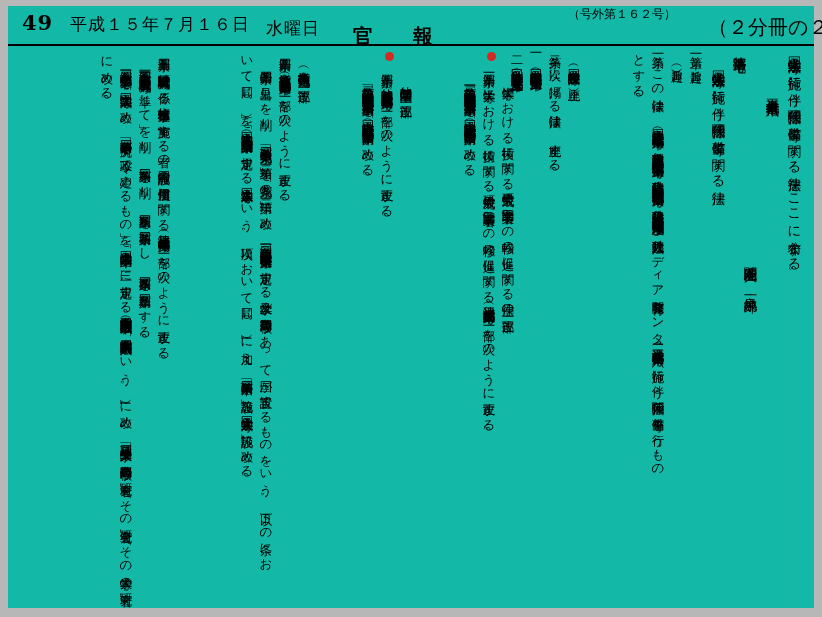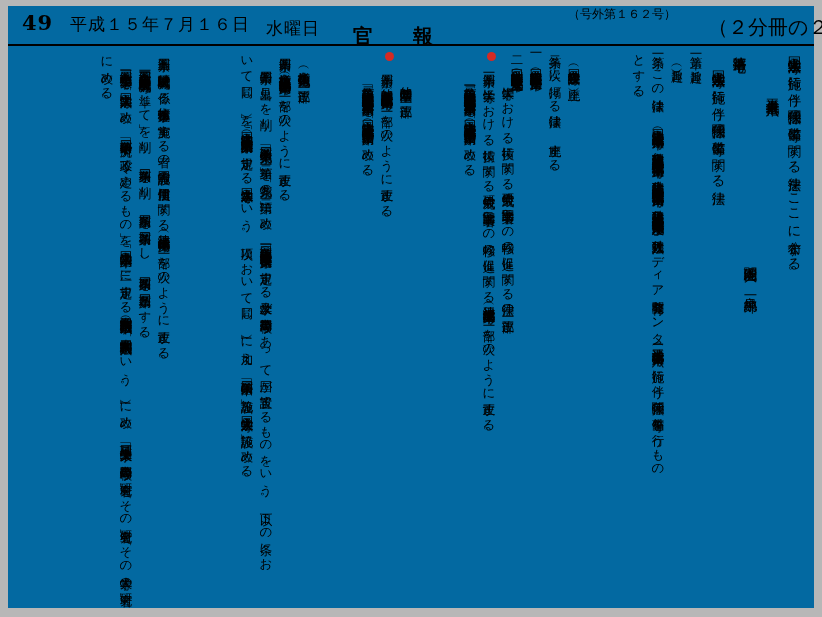--- a/index.html
+++ b/index.html
@@ -12,21 +12,21 @@
     height: 617px;
     overflow: hidden;
     font-family: "DejaVu Serif", "Liberation Serif", serif;
   }
   .page {
     position: absolute;
     left: 8px;
     top: 6px;
     width: 806px;
     height: 602px;
-    background: #0369a1;
+    background: #14b8a6;
     box-sizing: border-box;
   }
 
   
   .header {
     position: absolute;
     left: 0;
     top: 0;
     width: 806px;
     height: 40px;

